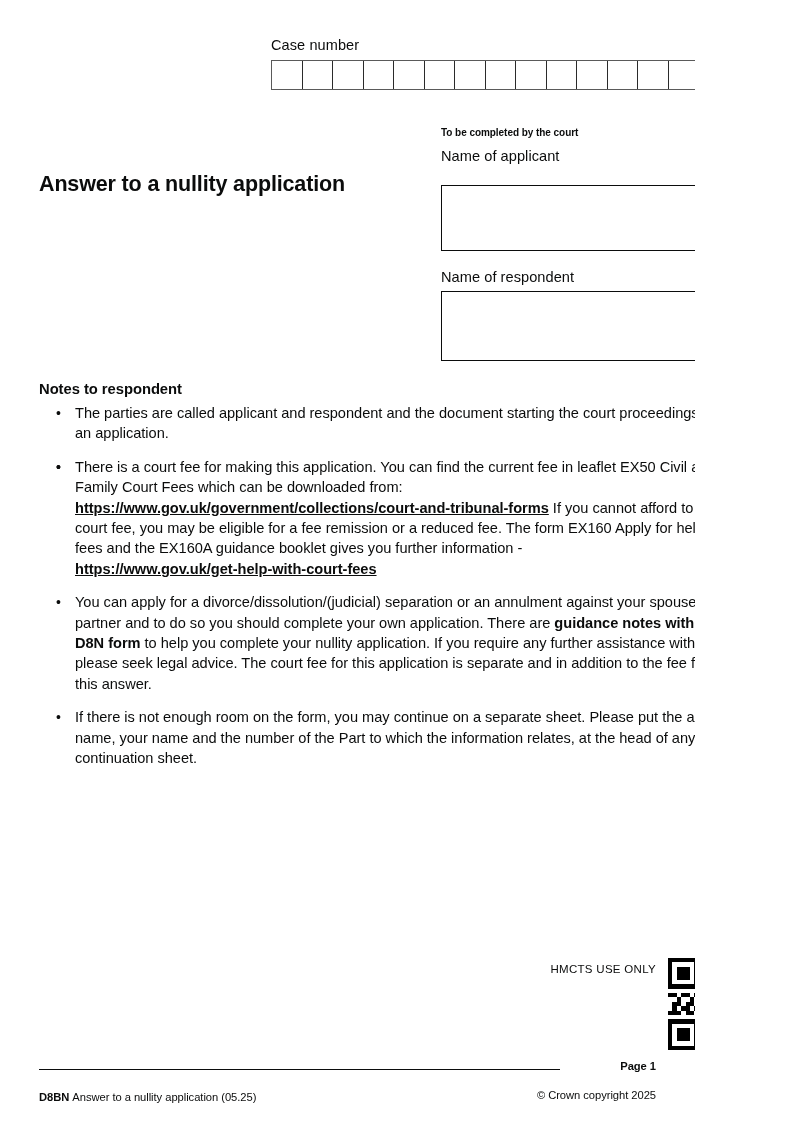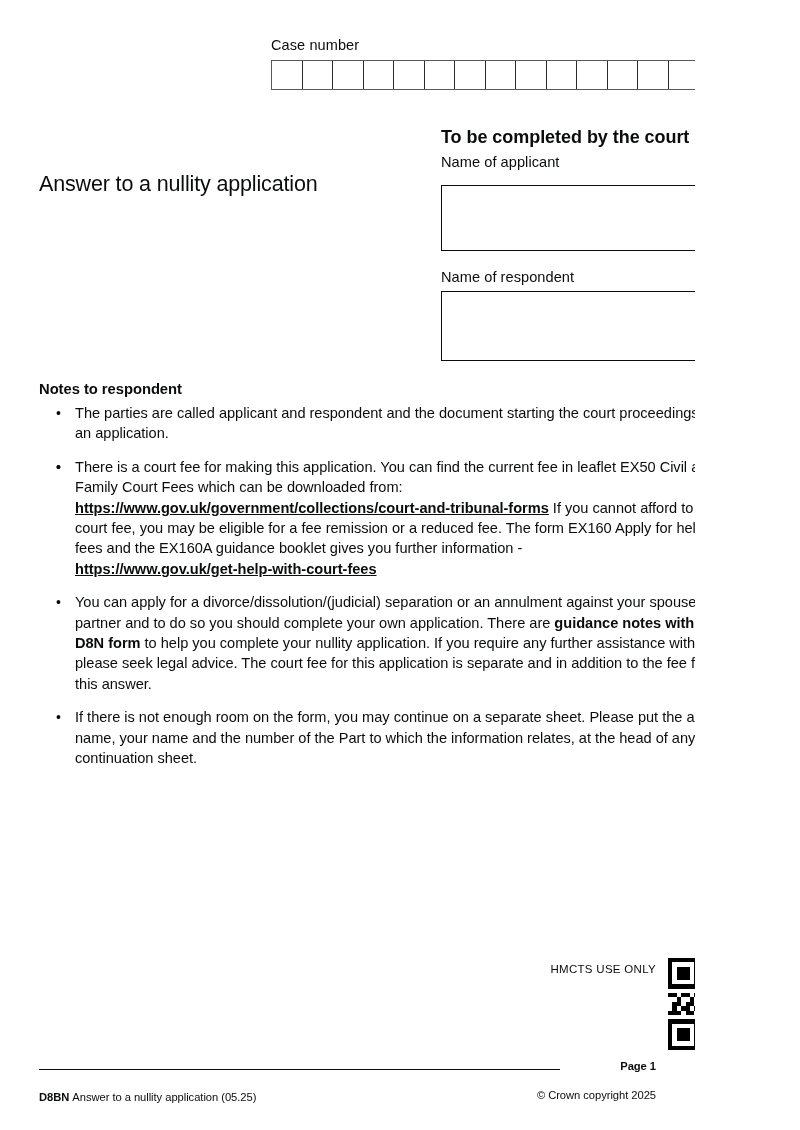--- a/index.html
+++ b/index.html
@@ -53,41 +53,41 @@
   .case-number-boxes .cell:last-child {
     border-right: none;
   }
 
   
   .form-title {
     position: absolute;
     left: 39px;
     top: 124px;
     font-size: 21.5px;
-    font-weight: normal;
+    font-weight: bold;
     letter-spacing: -0.15px;
     color: #0b0c0c;
     margin-top: 48px;
   }
 
   
   .court-heading {
     position: absolute;
     left: 441px;
     top: 127px;
-    font-size: 18px;
+    font-size: 10px;
     font-weight: bold;
     letter-spacing: -0.05px;
   }
   .field-label {
     position: absolute;
     font-size: 14.6px;
     letter-spacing: 0.05px;
   }
-  .field-label.applicant { left: 441px; top: 154px; }
+  .field-label.applicant { left: 441px; top: 148px; }
   .field-label.respondent { left: 441px; top: 269px; }
 
   .field-box {
     position: absolute;
     left: 441px;
     width: 320px;
     border: 1.5px solid #0b0c0c;
     background: #fff;
     box-sizing: border-box;
   }

